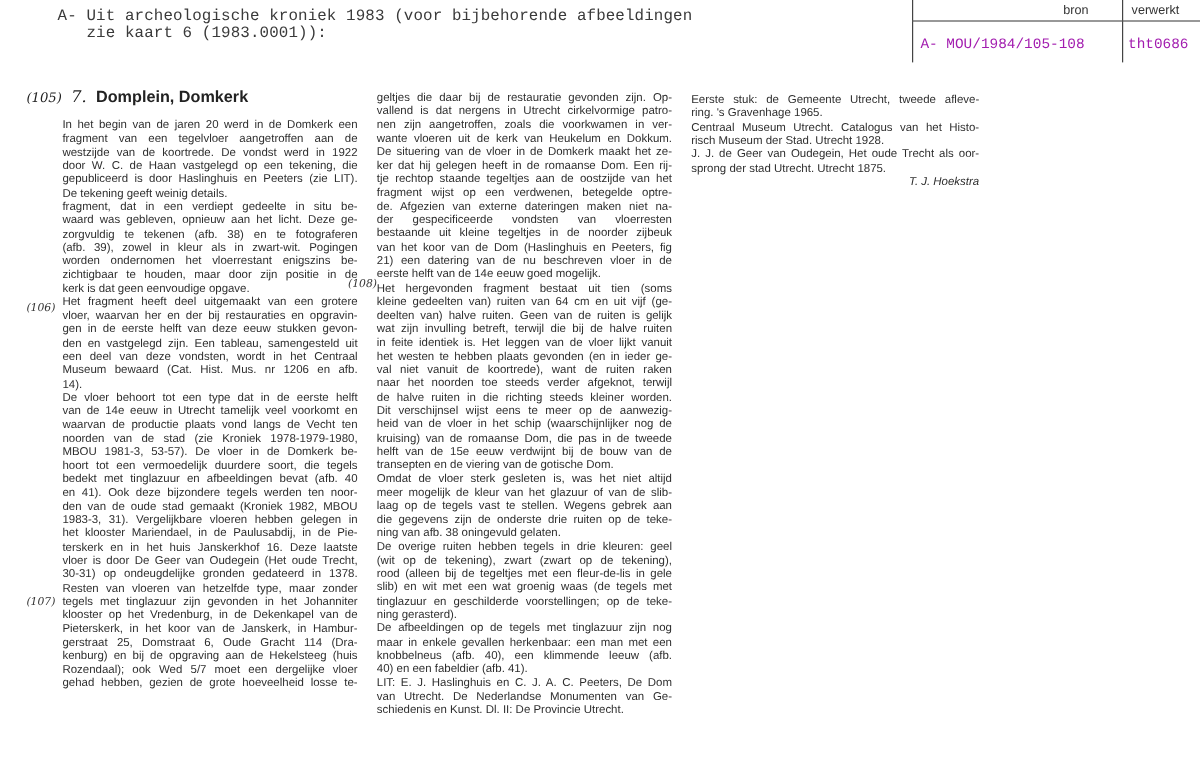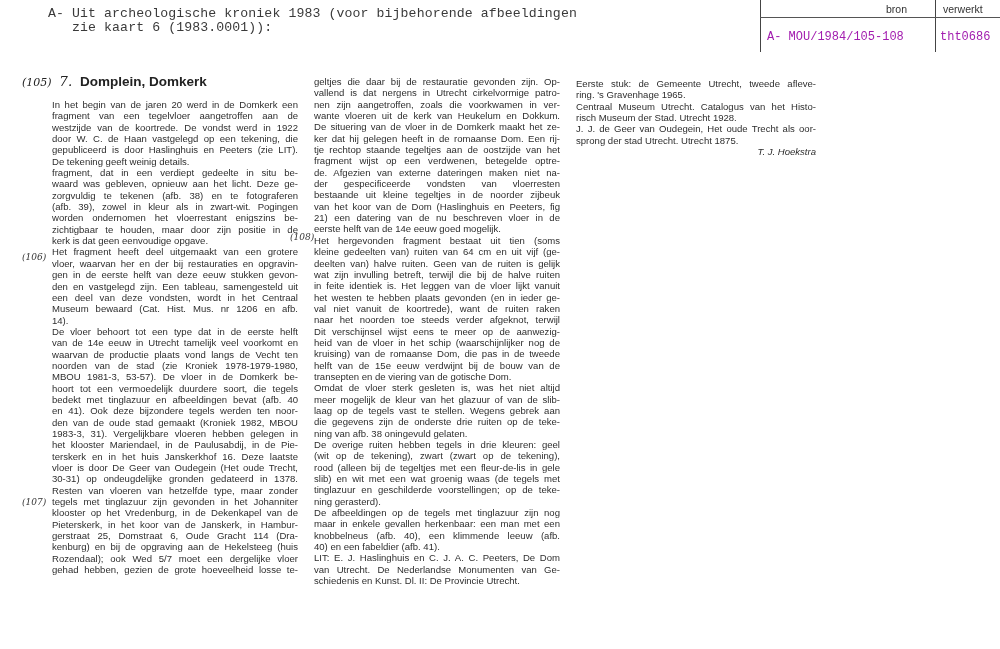--- a/index.html
+++ b/index.html
@@ -118,20 +118,21 @@
     <span class="line">21) een datering van de nu beschreven vloer in de</span>
     <span class="line last">eerste helft van de 14e eeuw goed mogelijk.</span>
     <span class="line">Het hergevonden fragment bestaat uit tien (soms</span>
     <span class="line">kleine gedeelten van) ruiten van 64 cm en uit vijf (ge-</span>
     <span class="line">deelten van) halve ruiten. Geen van de ruiten is gelijk</span>
     <span class="line">wat zijn invulling betreft, terwijl die bij de halve ruiten</span>
     <span class="line">in feite identiek is. Het leggen van de vloer lijkt vanuit</span>
     <span class="line">het westen te hebben plaats gevonden (en in ieder ge-</span>
     <span class="line">val niet vanuit de koortrede), want de ruiten raken</span>
     <span class="line">naar het noorden toe steeds verder afgeknot, terwijl</span>
+    <span class="line">de halve ruiten in die richting steeds kleiner worden.</span>
     <span class="line">Dit verschijnsel wijst eens te meer op de aanwezig-</span>
     <span class="line">heid van de vloer in het schip (waarschijnlijker nog de</span>
     <span class="line">kruising) van de romaanse Dom, die pas in de tweede</span>
     <span class="line">helft van de 15e eeuw verdwijnt bij de bouw van de</span>
     <span class="line last">transepten en de viering van de gotische Dom.</span>
     <span class="line">Omdat de vloer sterk gesleten is, was het niet altijd</span>
     <span class="line">meer mogelijk de kleur van het glazuur of van de slib-</span>
     <span class="line">laag op de tegels vast te stellen. Wegens gebrek aan</span>
     <span class="line">die gegevens zijn de onderste drie ruiten op de teke-</span>
     <span class="line last">ning van afb. 38 oningevuld gelaten.</span>

